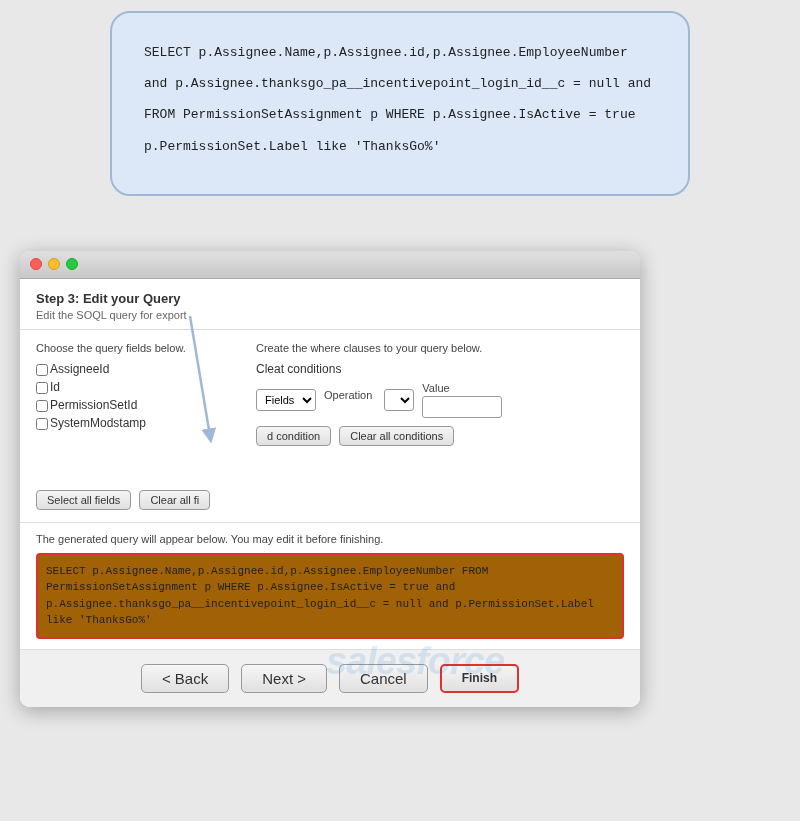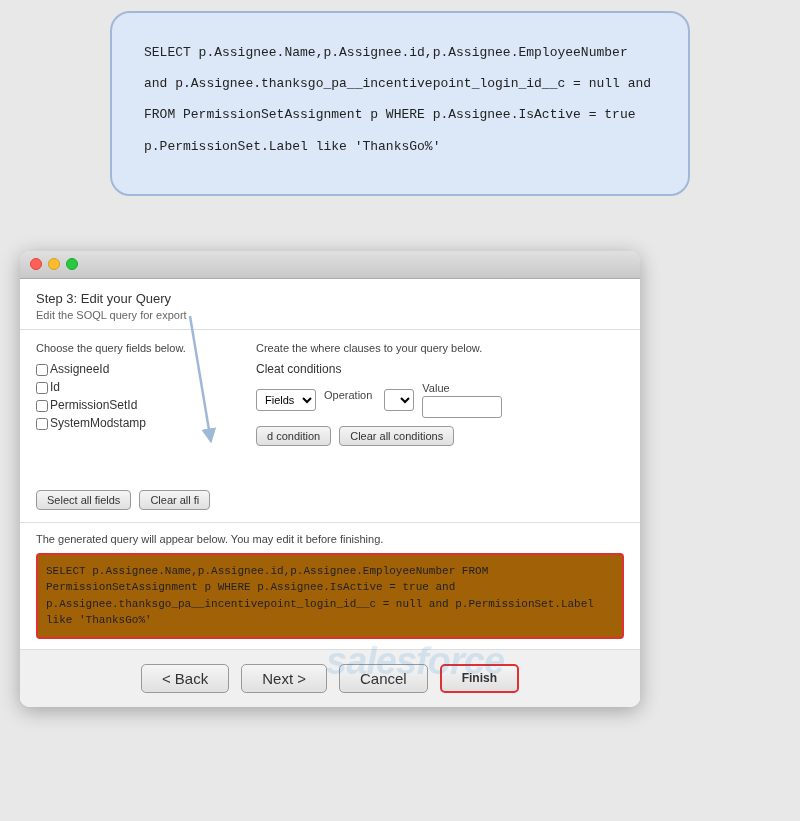--- a/index.html
+++ b/index.html
@@ -100,21 +100,21 @@
     }
 
     
     .step-header {
       padding: 12px 16px 8px;
       border-bottom: 1px solid #ddd;
     }
 
     .step-title {
       font-size: 13px;
-      font-weight: normal;
+      font-weight: bold;
       color: #333;
       margin-bottom: 3px;
     }
 
     .step-subtitle {
       font-size: 11px;
       color: #666;
     }
 
     

